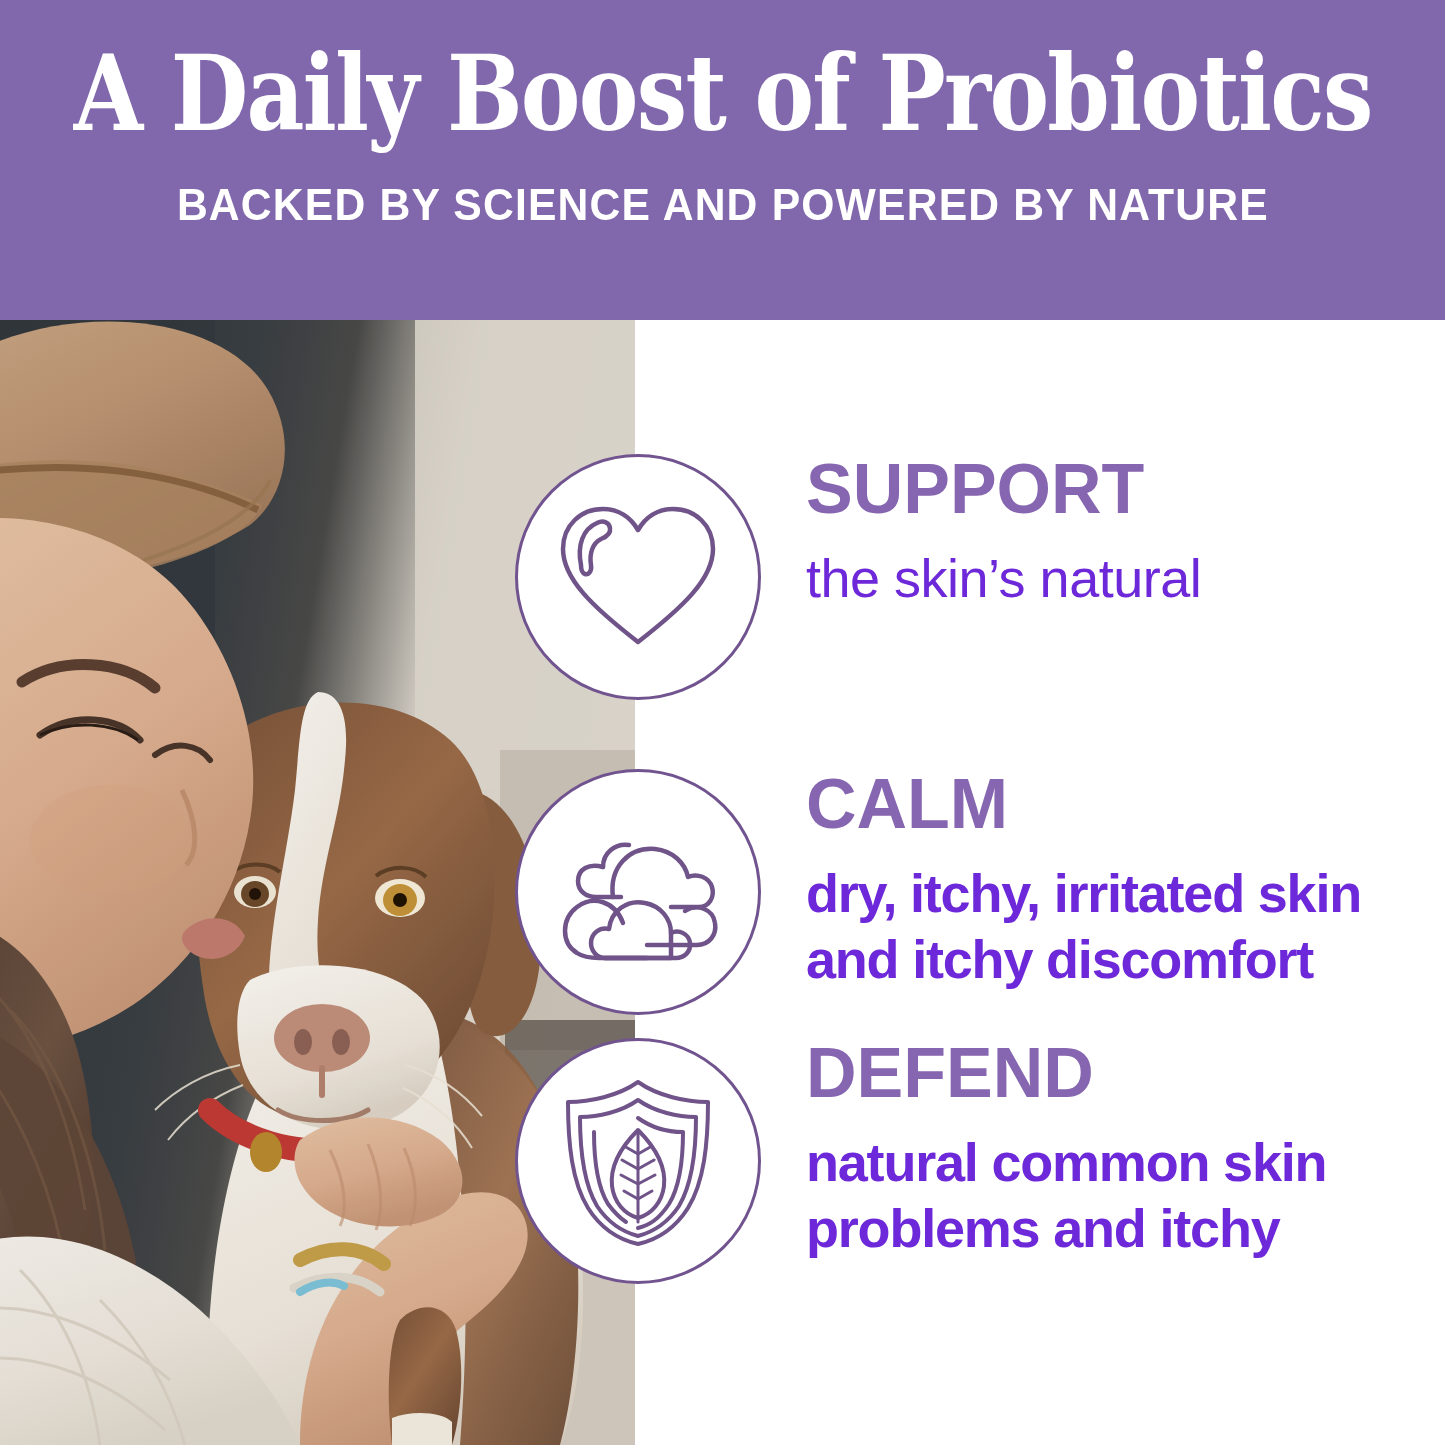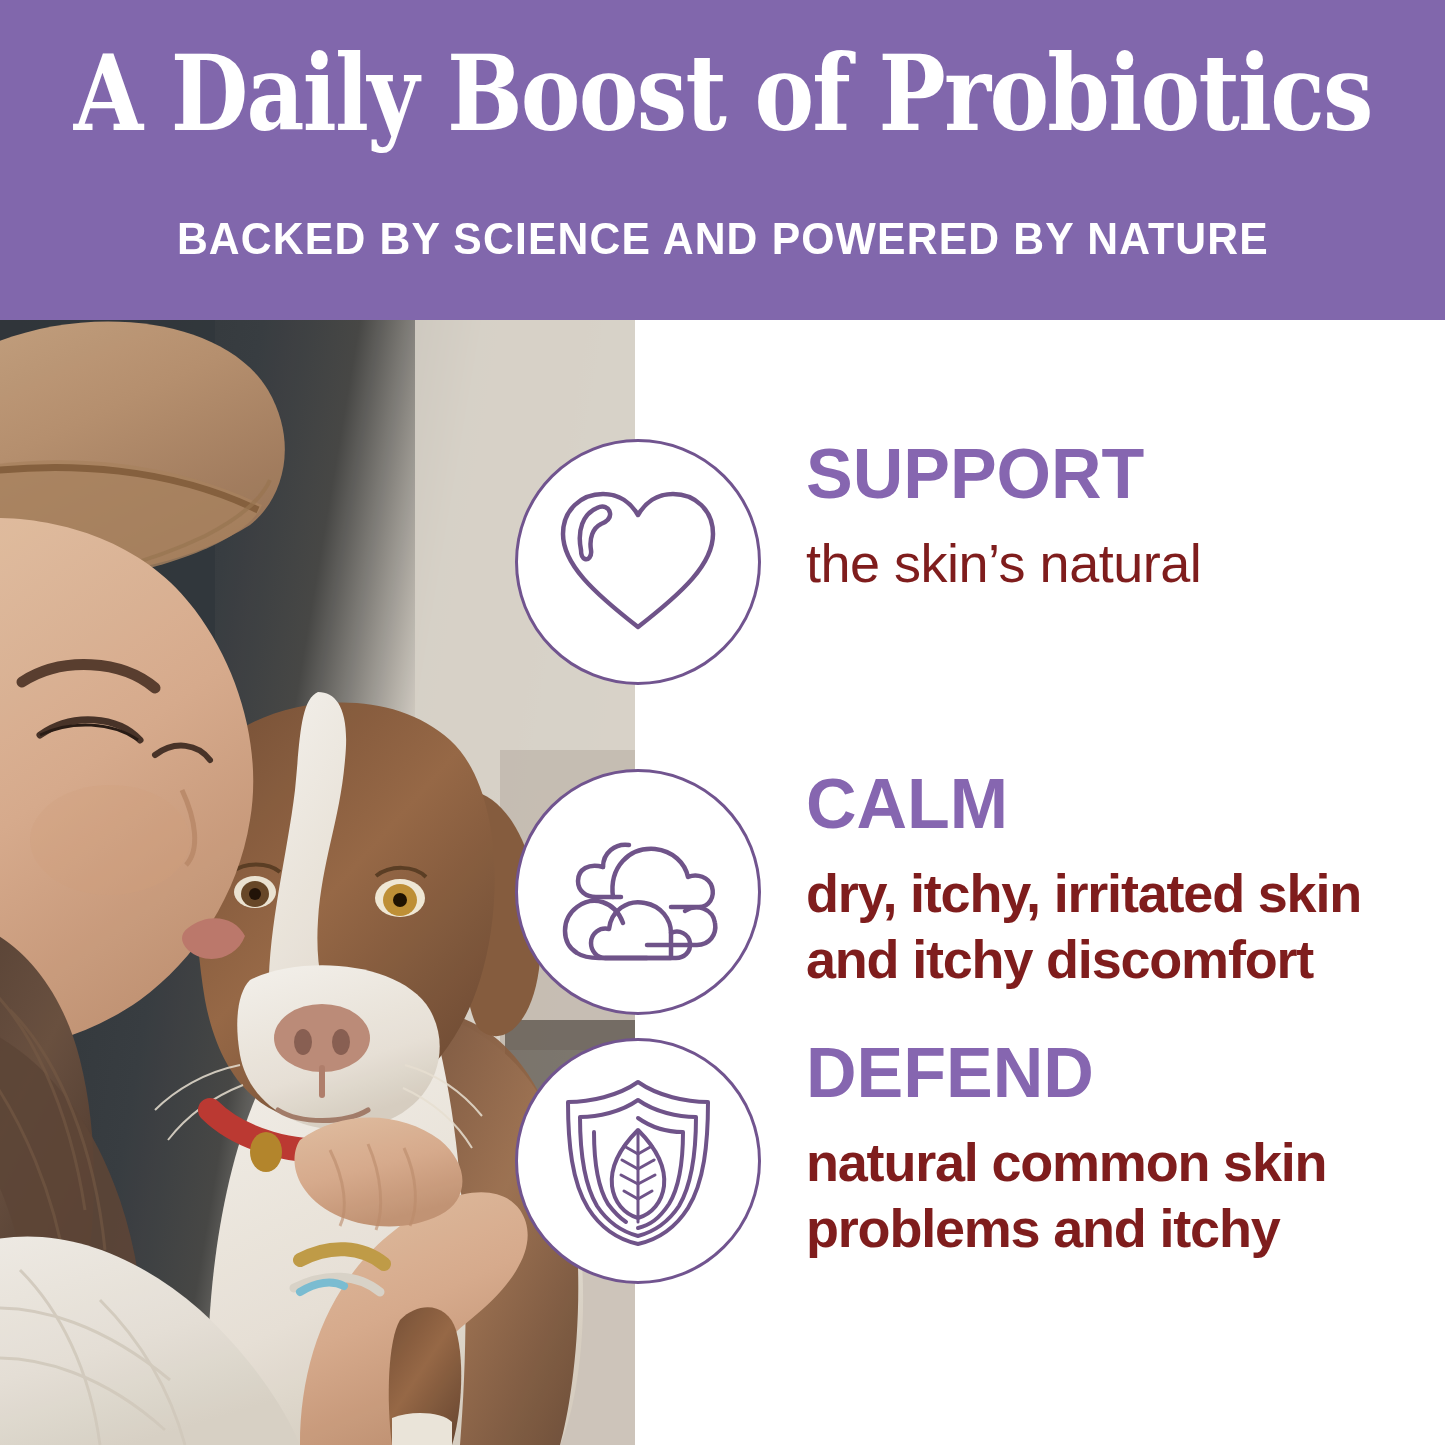--- a/index.html
+++ b/index.html
@@ -21,21 +21,20 @@
   .header{
     position:absolute;
     left:0; top:0;
     width:1445px;
     height:320px;
     background:#8167AC;
     display:flex;
     flex-direction:column;
     align-items:center;
     justify-content:flex-start;
-    gap:34px;
   }
   .headline{
     margin-top:42px;
     font-family:"DejaVu Serif", serif;
     font-weight:700;
     font-size:104px;
     line-height:1.0;
     letter-spacing:-2px;
     color:#ffffff;
     white-space:nowrap;
@@ -73,21 +72,21 @@
     background:#ffffff;
   }
 
   
   .benefit{
     position:absolute;
     left:0;
     width:1445px;
     height:300px;
   }
-  .benefit.b1{ top:425px; }
+  .benefit.b1{ top:440px; }
   .benefit.b2{ top:755px; }
   .benefit.b3{ top:1024px; }
 
   .icon-circle{
     position:absolute;
     left:515px;
     top:14px;
     width:246px;
     height:246px;
     border-radius:50%;
@@ -112,21 +111,21 @@
     line-height:1.0;
     letter-spacing:0px;
     color:#8666B0;
     margin-top:14px;
   }
   .benefit-desc{
     font-family:"Liberation Sans", sans-serif;
     font-weight:400;
     font-size:54px;
     line-height:1.22;
-    color:#7f1d1d;
+    color:#6d28d9;
     margin-top:22px;
     letter-spacing:-0.5px;
   }
   .benefit-desc span{ display:block; white-space:nowrap; }
   .b2 .benefit-desc span, .b3 .benefit-desc span{ letter-spacing:-1.2px;font-weight:bold; }
 </style>
 </head>
 <body>
 
 <div class="poster">

